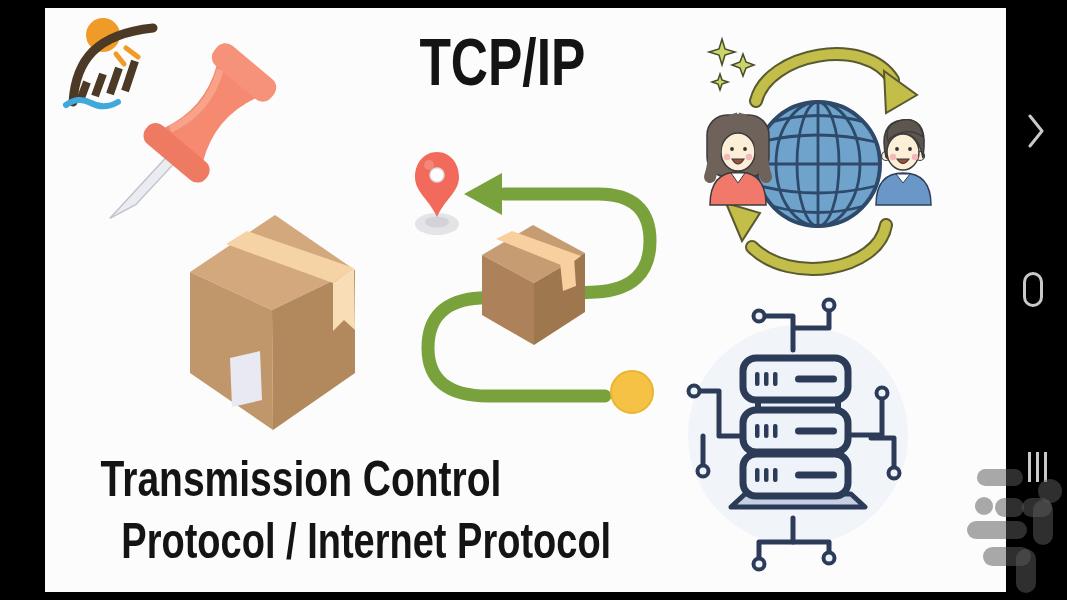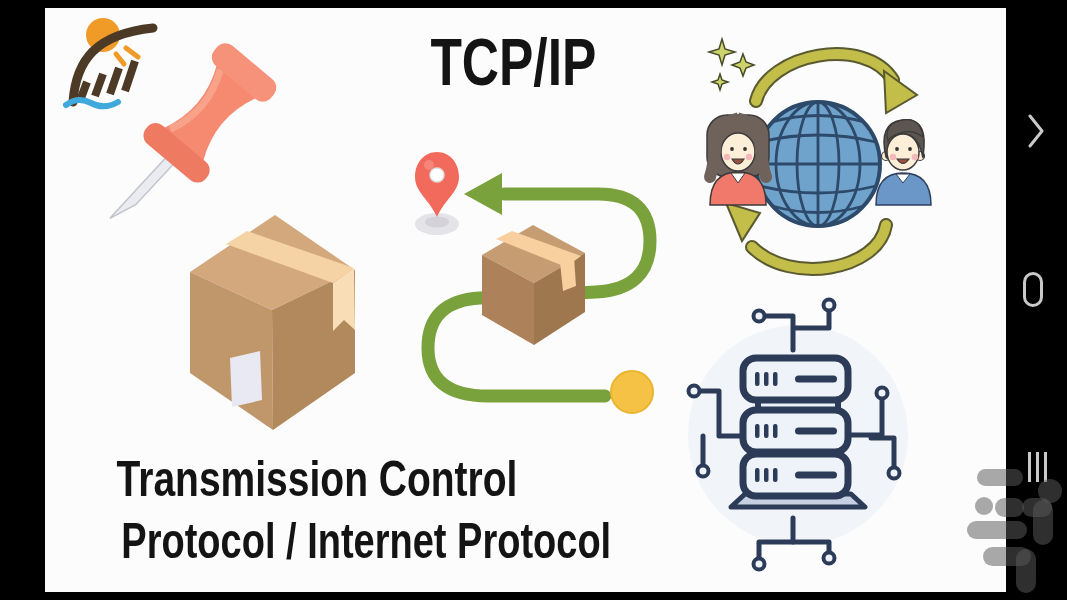--- a/index.html
+++ b/index.html
@@ -12,21 +12,21 @@
     position:absolute;left:0;top:0;width:1067px;height:600px;background:#fcfcfc;
   }
   
   .bar{position:absolute;background:#000;z-index:4;}
   #bar-top{left:0;top:0;width:1067px;height:8px;}
   #bar-bottom{left:0;top:592px;width:1067px;height:8px;}
   #bar-left{left:0;top:0;width:45px;height:600px;}
   #navbar{left:1006px;top:0;width:61px;height:600px;z-index:5;}
   
   .headline{
-    position:absolute;color:#141414;font-weight:700;text-align:right;white-space:nowrap;
+    position:absolute;color:#141414;font-weight:700;text-align:left;white-space:nowrap;
   }
   .headline .cond{display:inline-block;transform:scaleX(0.78);transform-origin:center;}
   #title{left:396px;top:24px;width:224px;height:76px;line-height:76px;font-size:66px;}
   #caption1{left:44px;top:450px;width:530px;height:58px;line-height:58px;font-size:50px;}
   #caption2{left:44px;top:512px;width:530px;height:58px;line-height:58px;font-size:50px;}
   #caption2 .cond{transform:scaleX(0.76);}
   
   #nav-home{
     position:absolute;left:1023px;top:272px;width:20px;height:35px;
     border:3px solid #c9c9c9;border-radius:10px;z-index:6;background:transparent;box-sizing:border-box;

